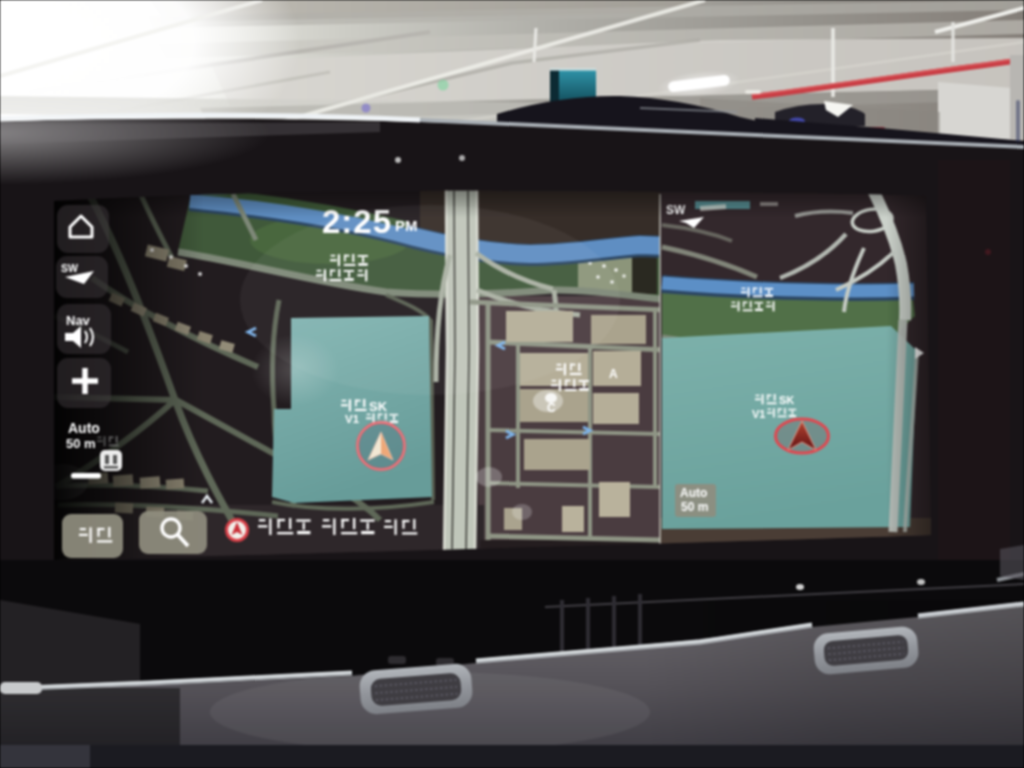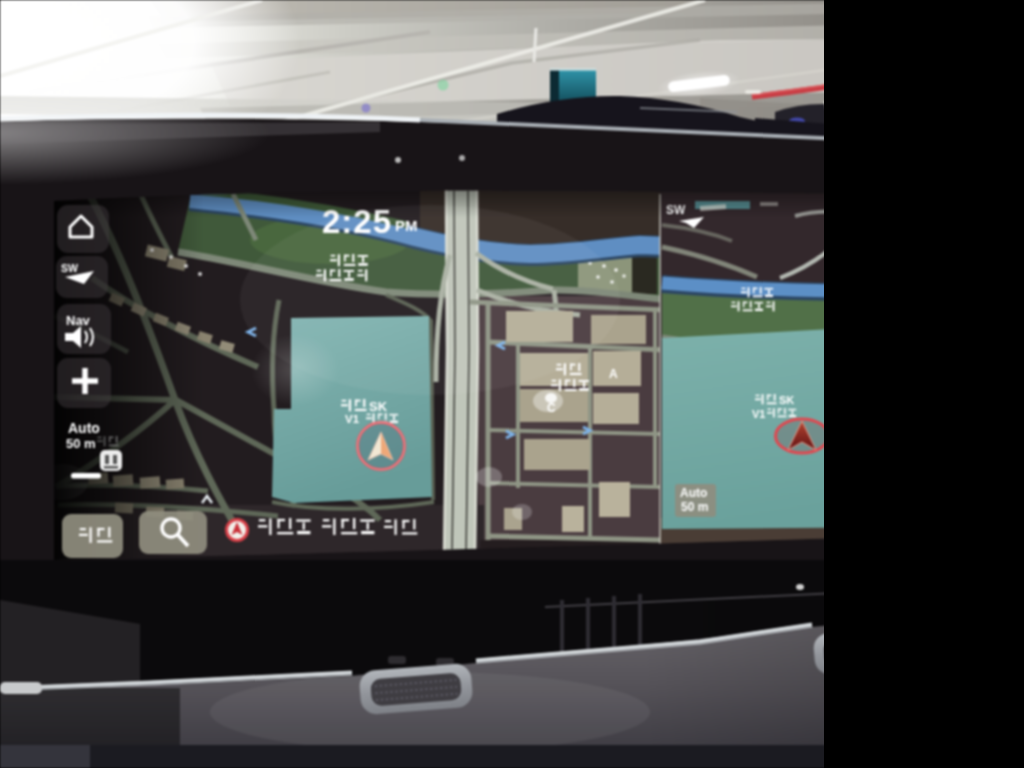--- a/index.html
+++ b/index.html
@@ -1,17 +1,17 @@
 <!DOCTYPE html>
 <html><head>
 <meta charset="utf-8">
 <style>
 html,body{margin:0;padding:0;background:#000;}
 *{font-family:"Liberation Sans",sans-serif;}
-#stage{position:relative;width:824px;height:768px;overflow:hidden;}
+#stage{position:relative;width:1024px;height:768px;overflow:hidden;}
 svg{filter:blur(0.8px);}
 </style>
 </head>
 <body>
 <div id="stage">
 <svg width="1024" height="768" viewBox="0 0 1024 768" xmlns="http://www.w3.org/2000/svg">
 <defs>
 <linearGradient id="ceil" x1="0" y1="0" x2="1" y2="0">
 <stop offset="0" stop-color="#ffffff"></stop>
           <stop offset="0.16" stop-color="#eeeee8"></stop>

